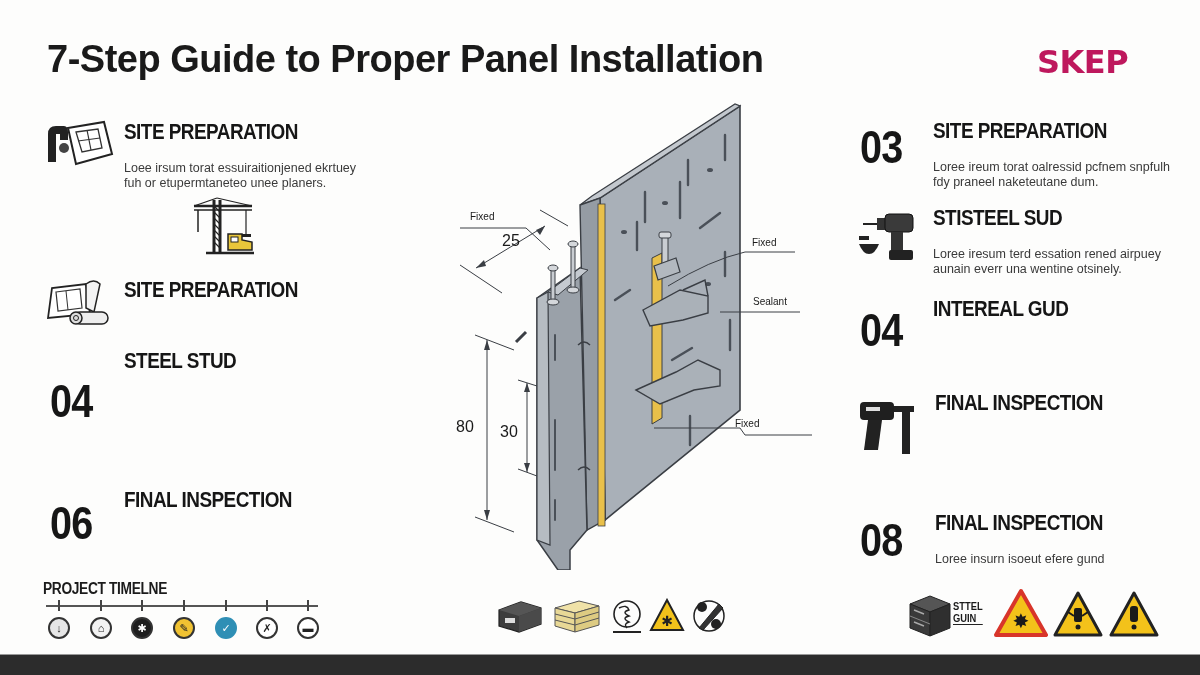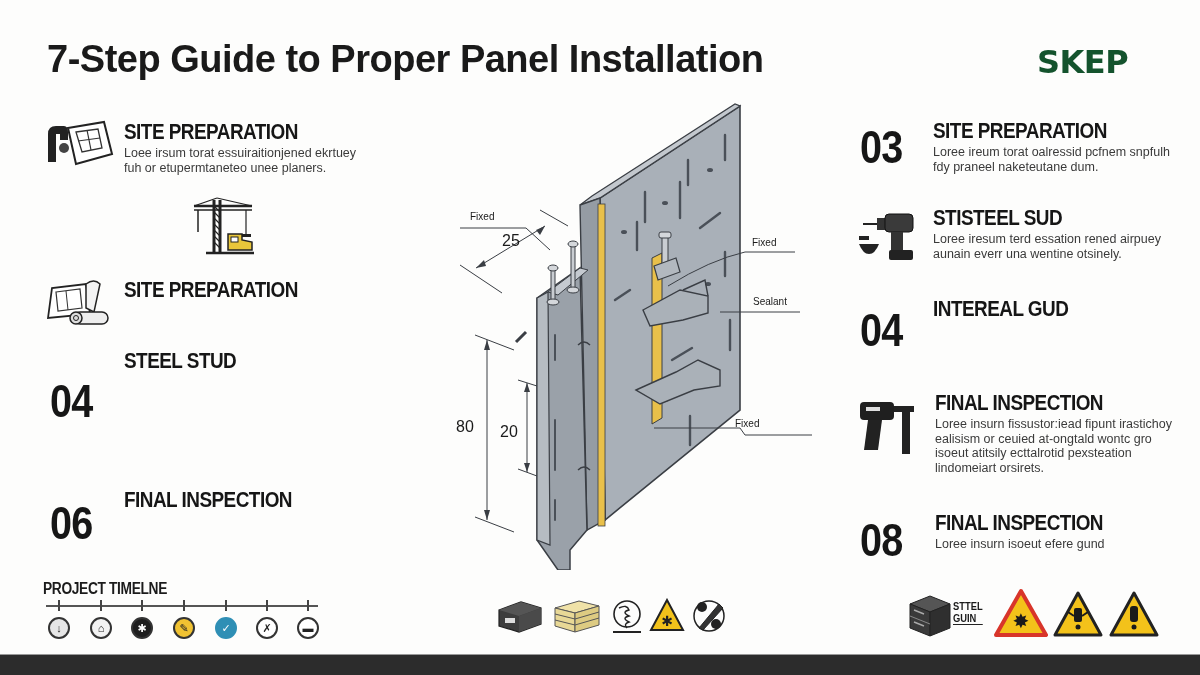--- a/index.html
+++ b/index.html
@@ -1,24 +1,24 @@
 <!DOCTYPE html>
 <html><head>
 <meta charset="utf-8">
 <style>
   * { box-sizing: border-box; margin: 0; padding: 0; }
   html, body { width: 1200px; height: 675px; overflow: hidden; background: #fdfdfc; }
   body { font-family: "Liberation Sans", sans-serif; color: #1b1b1b; position: relative; }
 
   .title { position: absolute; left: 47px; top: 38px; font-size: 38px; font-weight: bold; letter-spacing: -0.5px; color: #1a1a1a; }
-  .brand { position: absolute; left: 1037px; top: 43px; font-size: 32px; font-weight: bold; letter-spacing: -0.5px; color: #14532d; font-family: "DejaVu Sans", sans-serif; }
+  .brand { position: absolute; left: 1037px; top: 43px; font-size: 32px; font-weight: bold; letter-spacing: -0.5px; color: #be185d; font-family: "DejaVu Sans", sans-serif; }
 
   .step { position: absolute; }
   .step .head { font-family: "Liberation Sans", sans-serif; font-weight: bold; font-size: 22px; letter-spacing: -0.6px; transform: scaleX(0.86); transform-origin: left center; white-space: nowrap; color: #161616; line-height: 24px; }
-  .step .body { font-size: 12.5px; line-height: 14.5px; color: #3a3a3a; margin-top: 2px; }
+  .step .body { font-size: 12.5px; line-height: 14.5px; color: #3a3a3a; margin-top: 17px; }
   .num { position: absolute; font-weight: bold; font-size: 46px; letter-spacing: -1px; transform: scaleX(0.86); transform-origin: left center; color: #161616; line-height: 46px; }
 
   .icon { position: absolute; }
 
   .timeline-title { position: absolute; left: 43px; top: 580px; font-size: 16px; font-weight: bold; letter-spacing: -0.4px; transform: scaleX(0.86); transform-origin: left center; white-space: nowrap; }
   .timeline-line { position: absolute; left: 46px; top: 605px; width: 272px; height: 2px; background: #555; }
   .tick { position: absolute; top: 600px; width: 2px; height: 11px; background: #444; }
   .tl-dot { position: absolute; top: 617px; width: 22px; height: 22px; border-radius: 50%; border: 2px solid #333; display: flex; align-items: center; justify-content: center; font-size: 11px; color: #222; background: #fff; }
 
   .label { position: absolute; font-size: 10px; color: #1a1a1a; }
@@ -213,21 +213,21 @@
     <line x1="78" y1="280" x2="97" y2="286" stroke="#3a3e44" stroke-width="1"></line>
     <line x1="78" y1="369" x2="97" y2="376" stroke="#3a3e44" stroke-width="1"></line>
   </svg>
 </div>
 <div class="label" style="left:470px; top:211px;">Fixed</div>
 <div class="label" style="left:502px; top:232px; font-size:16px;">25</div>
 <div class="label" style="left:752px; top:237px;">Fixed</div>
 <div class="label" style="left:753px; top:296px;">Sealant</div>
 <div class="label" style="left:735px; top:418px;">Fixed</div>
 <div class="label" style="left:456px; top:418px; font-size:16px;">80</div>
-<div class="label" style="left:500px; top:423px; font-size:16px;">20</div>
+<div class="label" style="left:500px; top:423px; font-size:16px;">30</div>
 
 <div class="icon" style="left:497px; top:598px;">
   <svg width="46" height="36" viewBox="0 0 46 36">
     <path d="M2 12 L24 4 L44 10 L44 26 L22 34 L2 28 Z" fill="#3d3d3d" stroke="#222" stroke-width="1.2"></path>
     <path d="M2 12 L24 4 L44 10 L22 18 Z" fill="#555"></path>
     <path d="M22 18 L44 10 L44 26 L22 34 Z" fill="#4a4a4a"></path>
     <rect x="8" y="20" width="10" height="5" fill="#ddd"></rect>
   </svg>
 </div>
 <div class="icon" style="left:553px; top:598px;">
@@ -294,21 +294,20 @@
   <svg width="60" height="60" viewBox="0 0 60 60">
     <rect x="2" y="4" width="34" height="18" rx="4" fill="#1f1f1f"></rect>
     <rect x="8" y="9" width="14" height="4" fill="#ddd"></rect>
     <rect x="36" y="8" width="20" height="6" fill="#222"></rect>
     <rect x="44" y="14" width="8" height="42" fill="#222"></rect>
     <path d="M10 22 L24 22 L20 52 L6 52 Z" fill="#222"></path>
   </svg>
 </div>
 <div class="step" style="left:935px; top:391px; width:240px;">
   <div class="head">FINAL INSPECTION</div>
-  <div class="body">Loree insurn fissustor:iead fipunt irastichoy ealisism or ceuied at-ongtald wontc gro isoeut atitsily ecttalrotid pexsteation lindomeiart orsirets.</div>
 </div>
 
 <div class="num" style="left:860px; top:517px;">08</div>
 <div class="step" style="left:935px; top:511px; width:240px;">
   <div class="head">FINAL INSPECTION</div>
   <div class="body">Loree insurn isoeut efere gund</div>
 </div>
 
 <div class="icon" style="left:906px; top:592px;">
   <svg width="46" height="46" viewBox="0 0 46 46">

